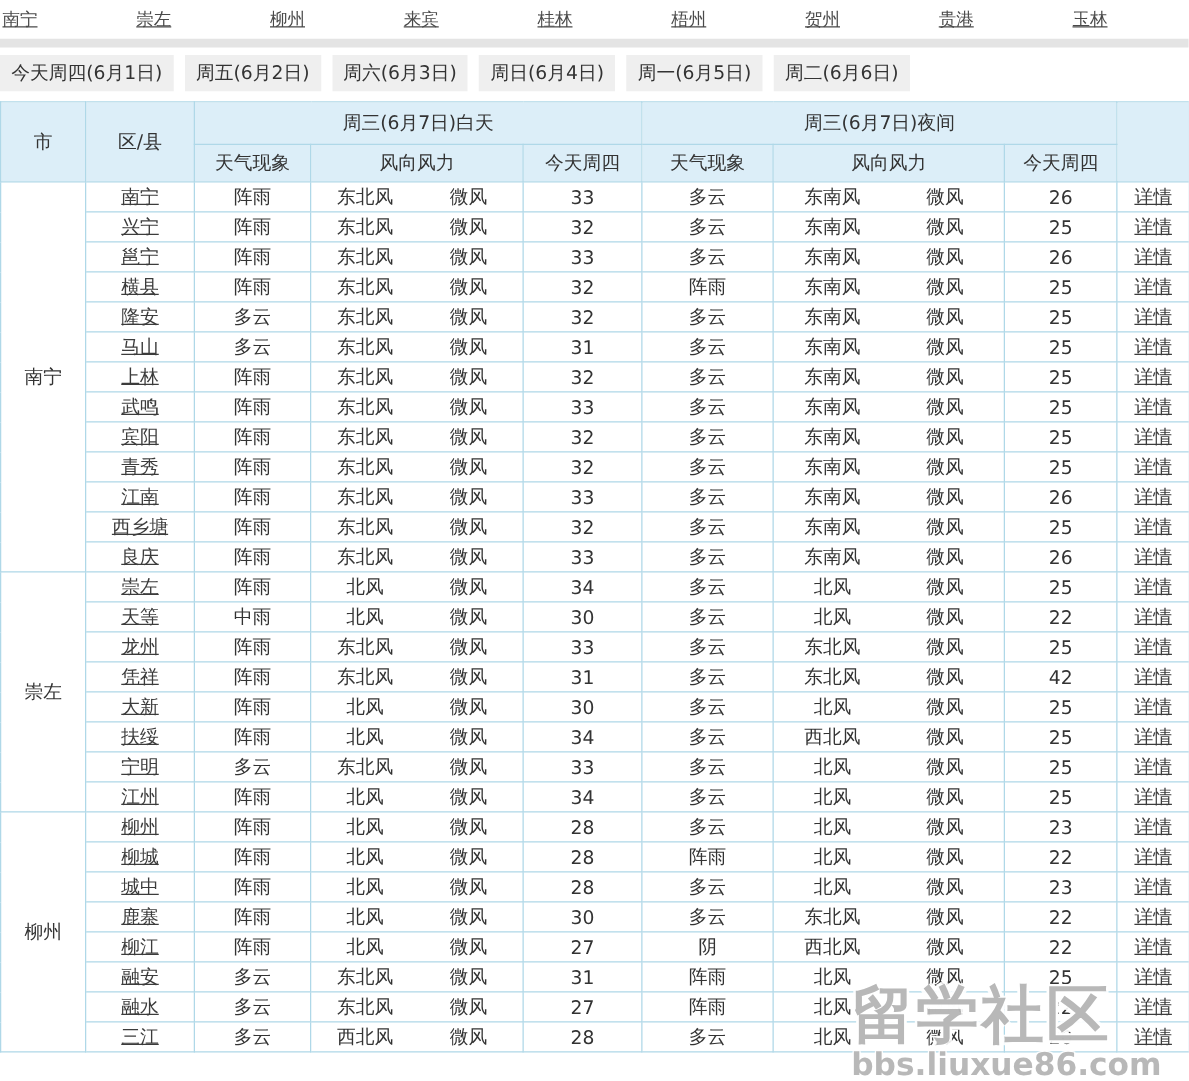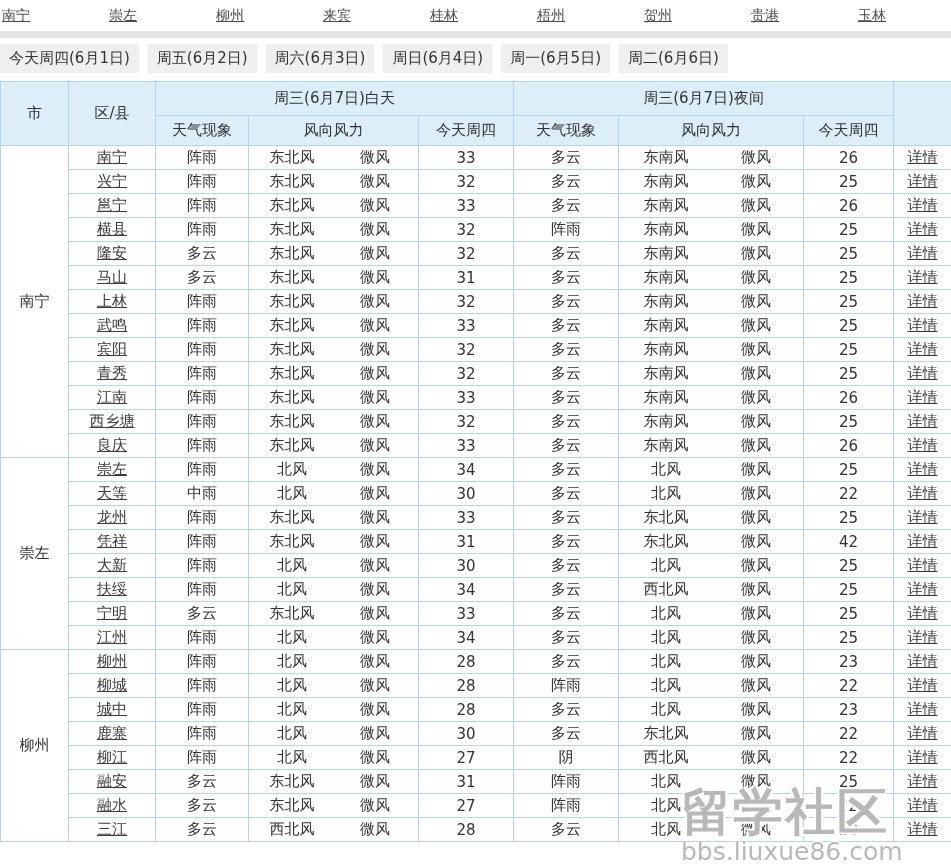--- a/index.html
+++ b/index.html
@@ -42,21 +42,21 @@
   .watermark{
     position:absolute;right:0;bottom:0;width:270px;text-align:left;
     pointer-events:none;line-height:1.05;
   }
   .watermark .l1{
     font-size:50px;font-weight:bold;letter-spacing:2px;
     color:rgba(125,125,125,0.55);
     text-shadow:-2px -2px 0 rgba(255,255,255,0.9),2px -2px 0 rgba(255,255,255,0.9),-2px 2px 0 rgba(255,255,255,0.9),2px 2px 0 rgba(255,255,255,0.9);
   }
   .watermark .l2{
-    font-size:25px;font-weight:normal;
+    font-size:25px;font-weight:bold;
     color:rgba(125,125,125,0.55);
     text-shadow:-1px -1px 0 rgba(255,255,255,0.9),1px -1px 0 rgba(255,255,255,0.9),-1px 1px 0 rgba(255,255,255,0.9),1px 1px 0 rgba(255,255,255,0.9);
   }
 </style>
 </head>
 <body>
 
 <div class="citylinks">
   <div class="citylinks-row">
       <span class="citylink">南宁</span>

